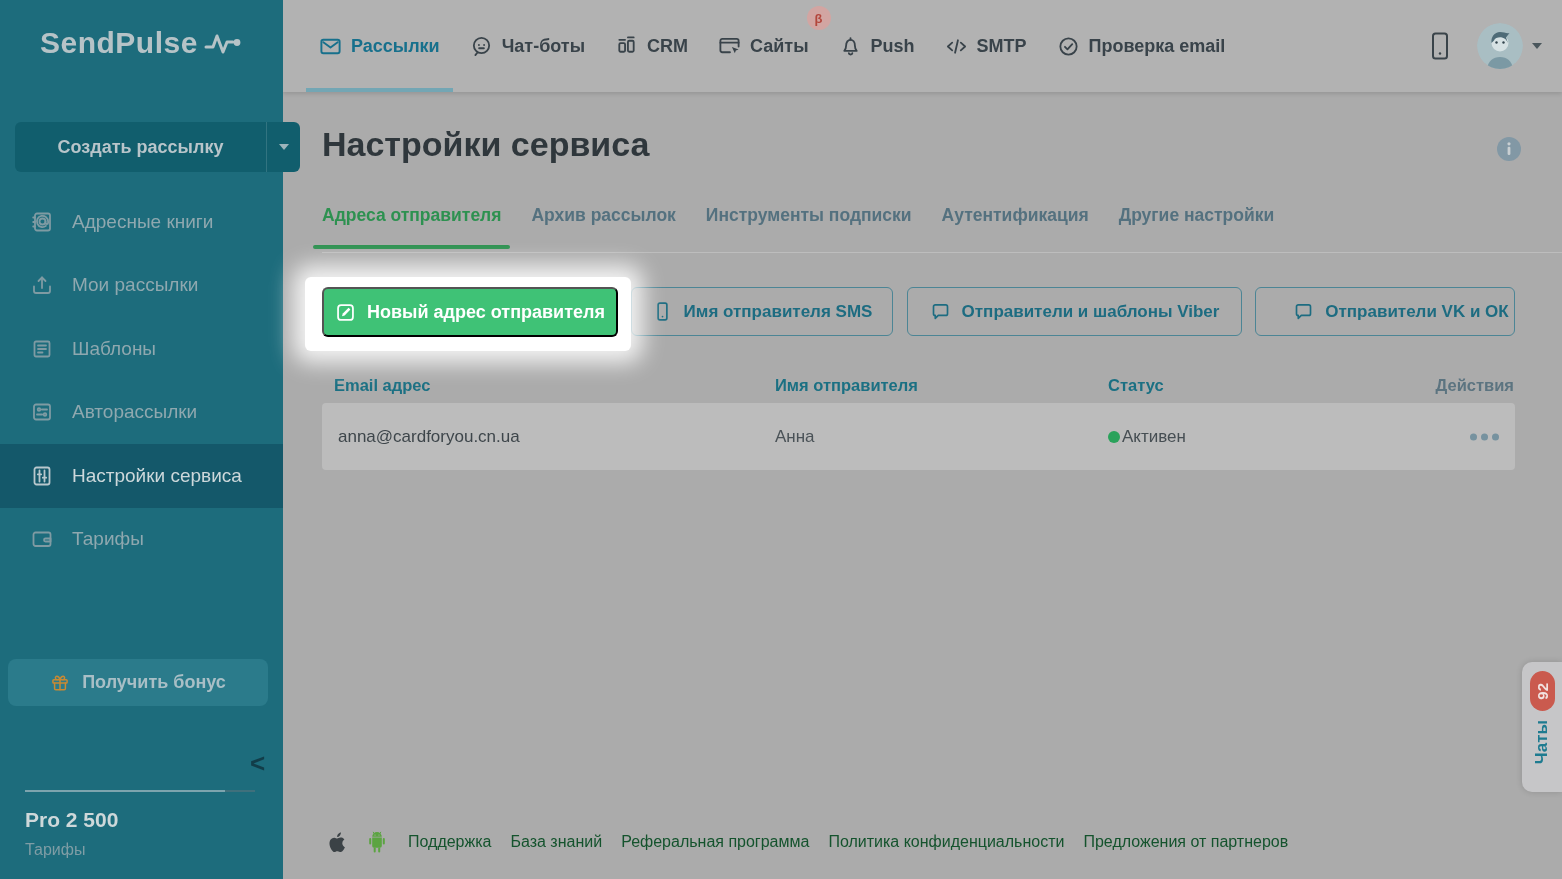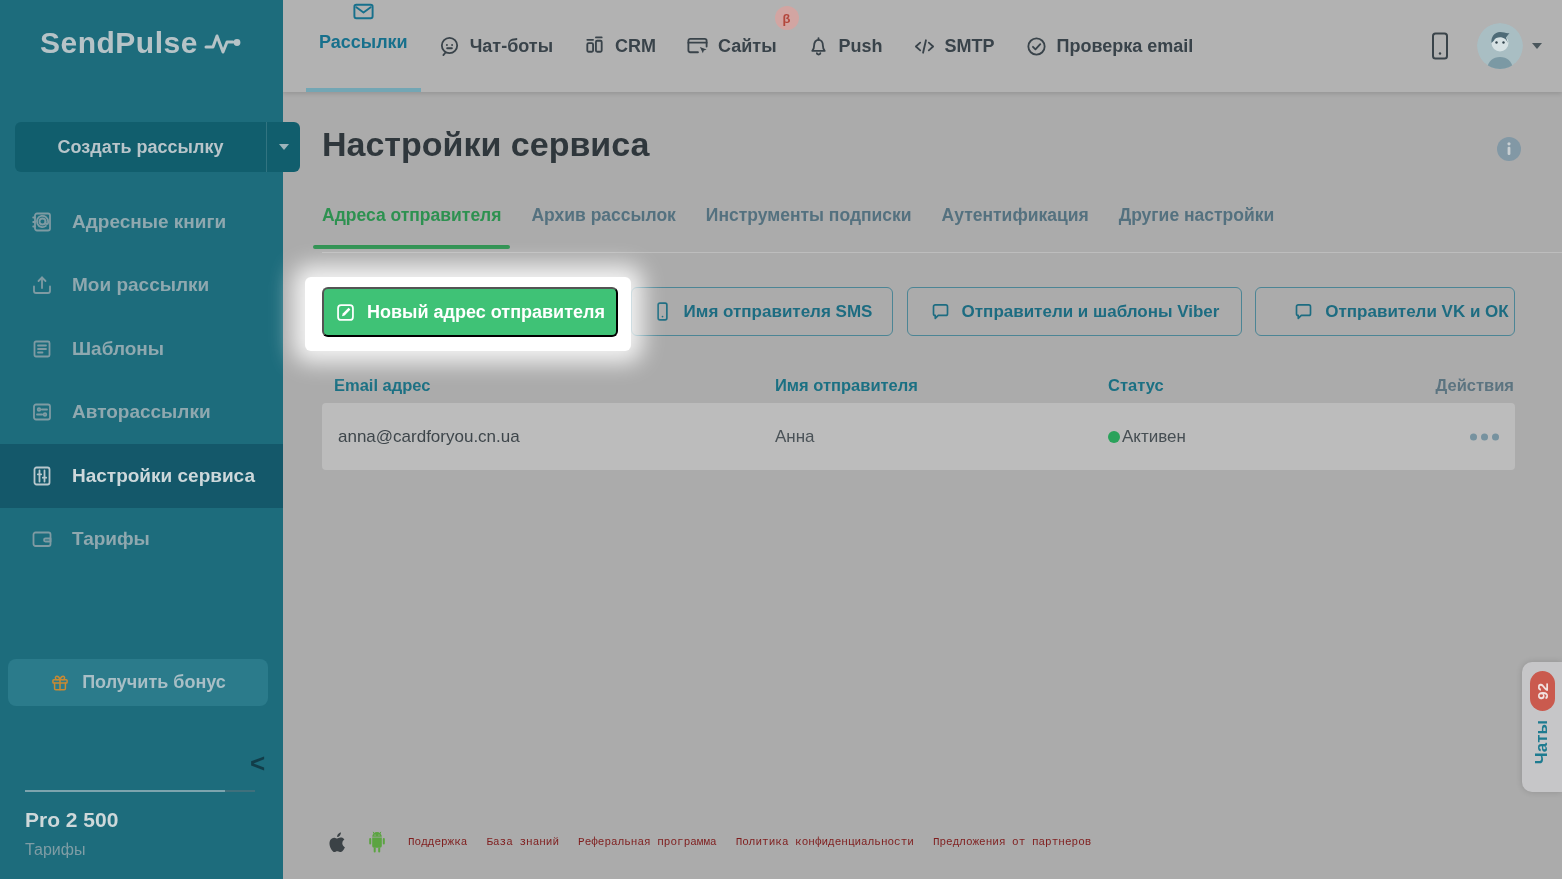--- a/index.html
+++ b/index.html
@@ -9,39 +9,39 @@
 
   
   .sidebar { position:absolute; left:0; top:0; width:283px; height:879px; background:#1d6c7c; z-index:2; }
   .logo { position:absolute; left:40px; top:26px; display:flex; align-items:center; gap:6px; color:#b6c3c7; cursor:pointer; }
   .logo-text { font-size:30px; font-weight:bold; letter-spacing:.5px; }
   .create-btn { position:absolute; left:15px; top:122px; width:285px; height:50px; background:#115e6d; border-radius:6px; display:flex; align-items:center; cursor:pointer; }
   .create-btn-label { flex:1; text-align:center; color:#b8c5ca; font-size:18px; font-weight:bold; }
   .create-btn-caret { width:34px; height:100%; border-left:1px solid rgba(255,255,255,.14); display:flex; align-items:center; justify-content:center; }
   .caret-down { width:0; height:0; border-left:5px solid transparent; border-right:5px solid transparent; border-top:6px solid #9db4bb; }
   .side-menu { position:absolute; left:0; top:190px; width:283px; }
-  .side-item { height:63.5px; display:flex; align-items:center; padding-left:30px; color:#8fa8af; font-size:19px; font-weight:bold; cursor:pointer; }
+  .side-item { height:63.5px; display:flex; align-items:center; padding-left:30px; color:#8fa8af; font-size:19px; font-weight:normal; cursor:pointer; }
   .side-item .icn { width:24px; height:24px; margin-right:18px; color:#7f9ba3; flex:none; }
   .side-item.active { background:#14586a; color:#cdd8db; }
   .side-item.active .icn { color:#b9c8cd; }
   .bonus-btn { position:absolute; left:8px; top:659px; width:260px; height:47px; background:#2b7b8b; border-radius:8px; display:flex; align-items:center; justify-content:center; gap:12px; color:#a9bfc6; font-size:18px; font-weight:bold; cursor:pointer; }
   .bonus-btn .icn { width:20px; height:20px; color:#c98a33; }
   .collapse-chевron,
   .collapse-chevron { position:absolute; left:250px; top:750px; font-size:26px; font-weight:bold; color:#123d49; cursor:pointer; line-height:1; }
   .plan-progress { position:absolute; left:25px; top:790px; width:230px; height:2px; background:#3f707c; }
   .plan-progress-fill { width:87%; height:100%; background:#7da4ae; }
   .plan-name { position:absolute; left:25px; top:808px; font-size:21px; font-weight:bold; color:#ced8da; }
   .plan-link { position:absolute; left:25px; top:841px; font-size:16px; color:#7f9da5; cursor:pointer; }
 
   
   .topbar { position:absolute; left:283px; top:0; width:1279px; height:92px; background:#b2b2b2; z-index:1; box-shadow:0 2px 4px rgba(0,0,0,.12); display:flex; align-items:center; padding:0 20px 0 36px; }
   .topnav { display:flex; align-items:center; gap:30px; height:100%; }
   .nav-item { position:relative; height:100%; display:flex; align-items:center; gap:9px; color:#39434a; font-size:18px; font-weight:bold; cursor:pointer; white-space:nowrap; }
   .nav-item .icn { width:23px; height:23px; }
-  .nav-item.active { color:#17708c;flex-direction:column; }
+  .nav-item.active { color:#17708c; }
   .nav-item.active::after { content:""; position:absolute; left:-13px; right:-13px; bottom:0; height:4px; background:#73a6b4; }
   .beta-badge { position:absolute; top:6px; right:-22px; width:24px; height:24px; border-radius:50%; background:#d2a5a2; color:#b3463c; font-size:13px; display:flex; align-items:center; justify-content:center; }
   .topbar-right { margin-left:auto; display:flex; align-items:center; gap:26px; }
   .phone-icn { width:22px; height:30px; color:#3a444a; cursor:pointer; }
   .avatar-wrap { display:flex; align-items:center; gap:9px; cursor:pointer; }
   .avatar { width:46px; height:46px; border-radius:50%; overflow:hidden; flex:none; }
 
   
   .main { position:absolute; left:283px; top:92px; width:1279px; height:787px; background:#ababab; }
   .page-title { position:absolute; left:39px; top:33px; font-size:34px; font-weight:bold; color:#2f373c; }
@@ -72,21 +72,21 @@
   .cell-email { left:16px; }
   .cell-name { left:453px; color:#4a5257; }
   .cell-status { left:786px; display:flex; align-items:center; gap:2px; color:#464e53; }
   .status-dot { width:12px; height:12px; border-radius:50%; background:#2aa25b; }
   .row-menu { position:absolute; right:16px; top:50%; transform:translateY(-50%); display:flex; gap:4px; cursor:pointer; }
   .row-menu i { width:7px; height:7px; border-radius:50%; background:#76929f; }
 
   .footer { position:absolute; left:42px; top:733px; height:34px; display:flex; align-items:center; gap:19px; }
   .footer .icn-apple { width:21px; height:25px; color:#3b4246; cursor:pointer; }
   .footer .icn-android { width:24px; height:26px; cursor:pointer; }
-  .footer-link { font-size:11px; color:#7f1d1d; cursor:pointer; white-space:nowrap;font-family:Liberation Mono, monospace; }
+  .footer-link { font-size:16px; color:#14532d; cursor:pointer; white-space:nowrap; }
 
   .chats-widget { position:absolute; right:0; top:570px; width:40px; height:130px; background:#c6c6c8; border-radius:10px 0 0 10px; display:flex; flex-direction:column; align-items:center; padding-top:9px; gap:9px; cursor:pointer; box-shadow:0 0 6px rgba(0,0,0,.15); }
   .chats-badge { width:25px; height:40px; border-radius:13px; background:#ca5a4e; display:flex; align-items:center; justify-content:center; }
   .chats-badge span { writing-mode:vertical-rl; transform:rotate(180deg); color:#f2e2e0; font-size:15px; font-weight:bold; }
   .chats-label { writing-mode:vertical-rl; transform:rotate(180deg); color:#1e7b90; font-size:17px; font-weight:bold; }
 
   .icn svg, .icn { display:block; }
 </style>
 </head>
 <body>

